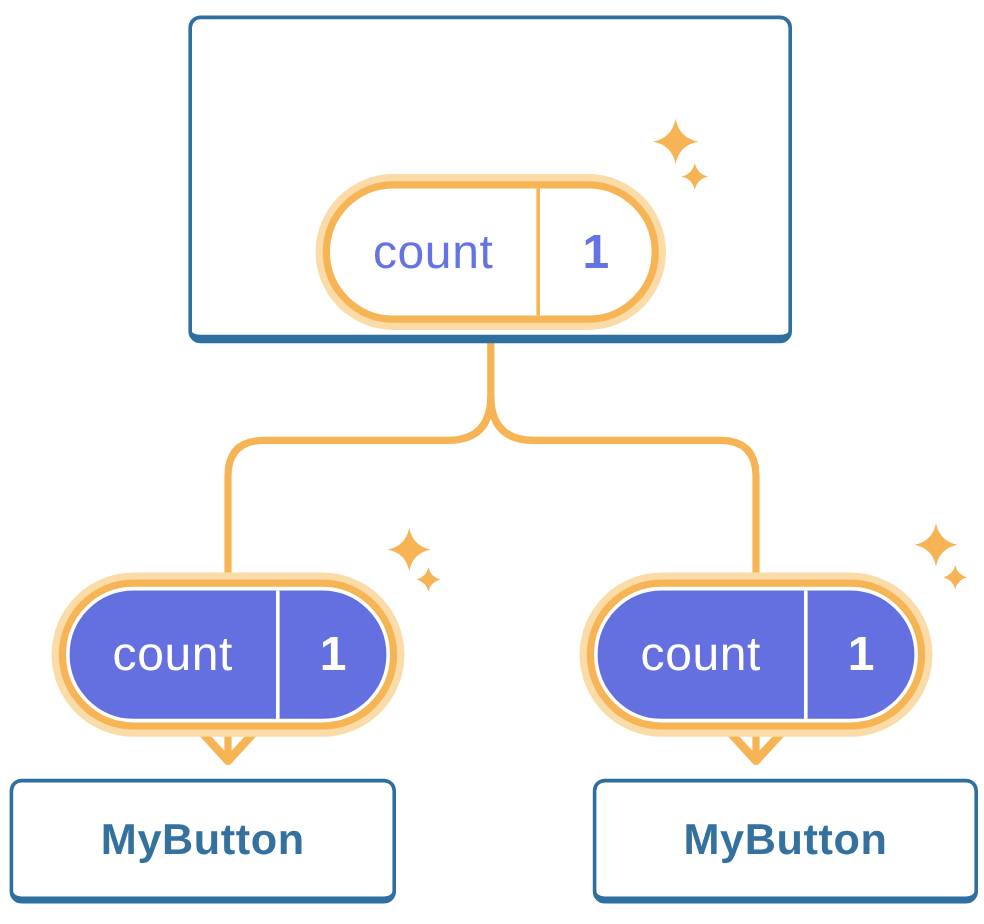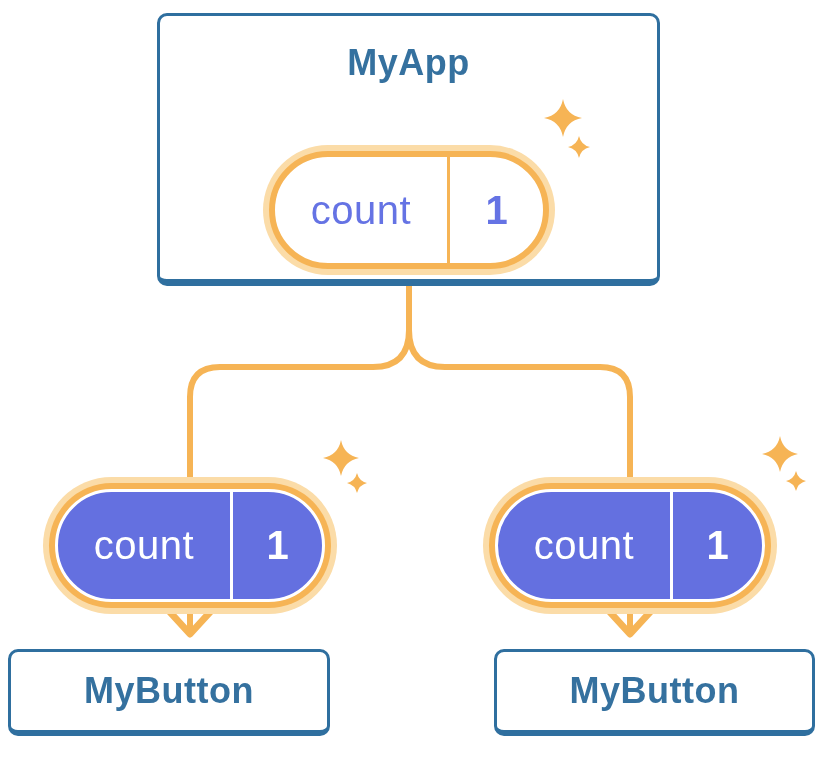--- a/index.html
+++ b/index.html
@@ -20,21 +20,21 @@
   svg.layer{position:absolute;left:0;top:0;pointer-events:none;}
   #connector-layer{z-index:1;}
   #sparkle-layer{z-index:4;}
 
   .card{
     position:absolute;background:var(--card-bg,#fff);
     border:3px solid var(--blue-border,#2F6F9F);
     border-radius:10px;z-index:2;
   }
   .card.root{left:157px;top:13px;width:503px;height:273px;border-bottom-width:7px;}
-  .card.child{width:322px;height:87px;border-bottom-width:6px;display:flex;align-items:center;justify-content:center;}
+  .card.child{width:322px;height:104px;border-bottom-width:6px;display:flex;align-items:center;justify-content:center;}
   .card.child.left{left:8px;top:649px;}
   .card.child.right{left:494px;top:649px;width:321px;}
 
   .component-title{
     color:var(--blue-text,#35719F);font-size:36px;font-weight:600;letter-spacing:0.5px;
   }
   .card.root .component-title{
     position:absolute;left:0;top:26px;width:100%;text-align:center;
   }
 
@@ -79,21 +79,20 @@
 <div class="canvas">
 
   <svg id="connector-layer" class="layer" width="820" height="770" viewBox="0 0 820 770">
     <path class="connector-stroke" d="M 409 284 L 409 330 Q 409 367 373 367 L 220 367 Q 190 367 190 397 L 190 632"></path>
     <path class="connector-stroke" d="M 409 330 Q 409 367 445 367 L 600 367 Q 630 367 630 397 L 630 632"></path>
     <path class="arrow-stroke" d="M 168 610 L 190 634 L 212 610"></path>
     <path class="arrow-stroke" d="M 608 610 L 630 634 L 652 610"></path>
   </svg>
 
   <div class="card root">
-    <div class="component-title">MyApp</div>
     <div class="pill light">
       <div class="state-label">count</div>
       <div class="pill-divider"></div>
       <div class="state-value">1</div>
     </div>
   </div>
 
   <div class="pill solid left">
     <div class="state-label">count</div>
     <div class="pill-divider"></div>

